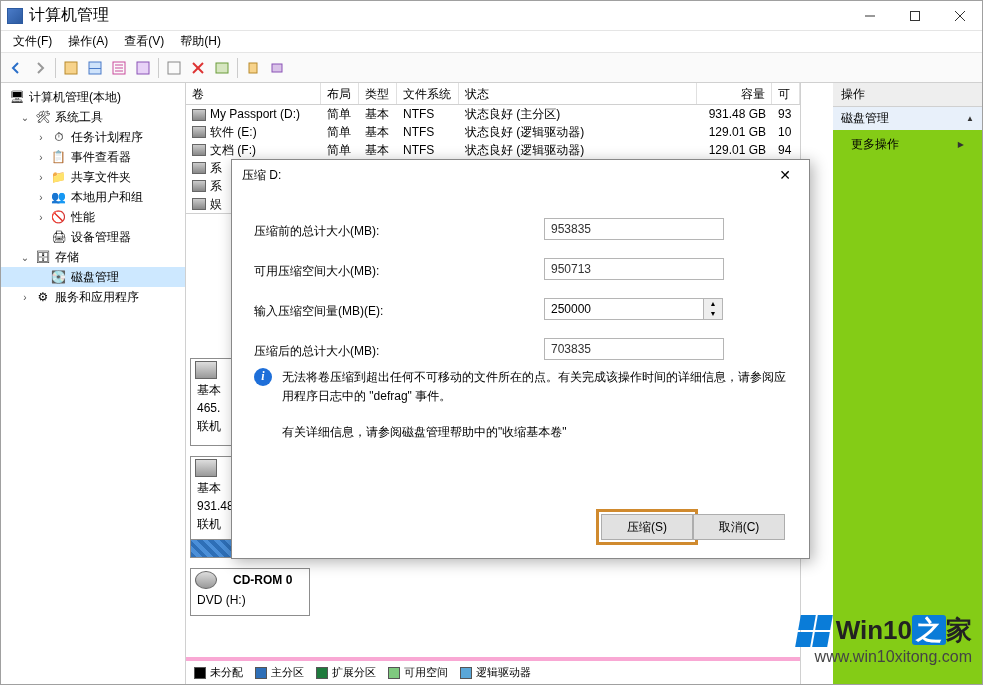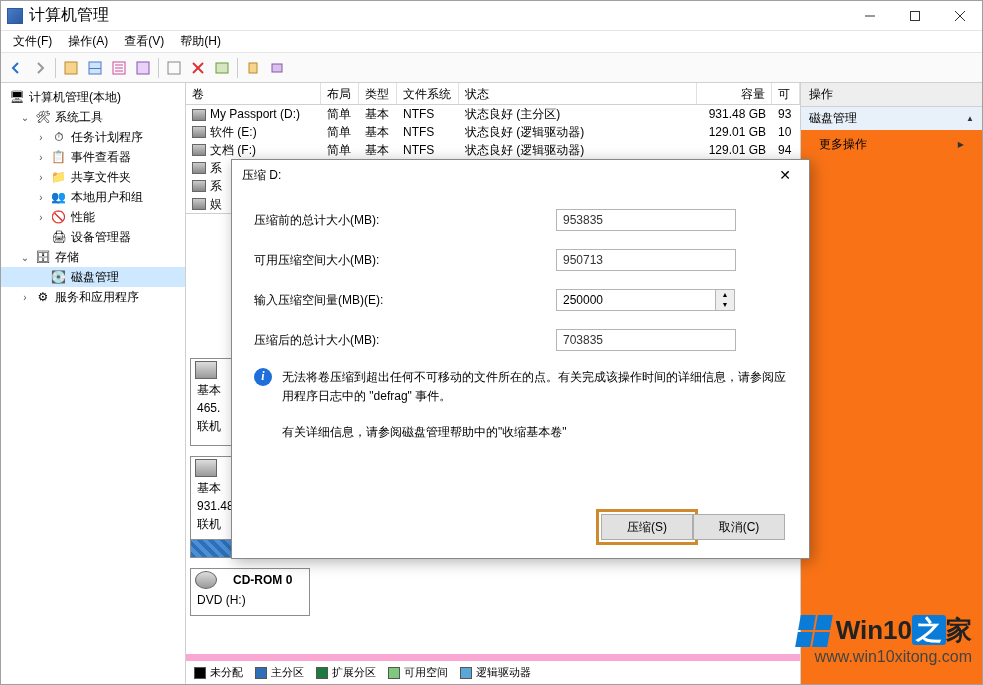--- a/index.html
+++ b/index.html
@@ -38,33 +38,33 @@
   .col-fs    { width: 62px; }
   .col-stat  { width: 238px; }
   .col-cap   { width: 75px; text-align: right; }
   .col-free  { width: 28px; }
   .diskpanes { flex: 1; border-top: 1px solid #d0d0d0; padding: 4px; overflow: hidden; position: relative; }
   .disk-row { border: 1px solid #8d8d8d; margin-bottom: 10px; background: #fff; }
   .disk-head { display: flex; align-items: center; gap: 16px; padding: 2px 4px; }
   .disk-head .dicon { width: 22px; height: 18px; background: linear-gradient(#ddd,#999); border: 1px solid #666; }
   .disk-body { padding: 0 6px 6px 6px; line-height: 1.5; }
   .partition-strip { height: 18px; border-top: 1px solid #8d8d8d; background: repeating-linear-gradient(45deg,#2e6fb7 0 4px,#4b8fd8 4px 8px); }
-  .legend { display: flex; align-items: center; gap: 12px; padding: 4px 8px; border-top: 7px solid #f9a8d4; font-size: 11px; }
+  .legend { display: flex; align-items: center; gap: 12px; padding: 4px 8px; border-top: 4px solid #f9a8d4; font-size: 11px; }
   .sw { width: 12px; height: 12px; display: inline-block; border: 1px solid #555; margin-right: 4px; vertical-align: middle; }
-  .actions { width: 186px; background: #f97316; }
+  .actions { width: 186px; background: #84cc16; margin-left: 32px; }
   .actions .ahdr { background: #eee; padding: 3px 8px; border-bottom: 1px solid #d0d0d0; }
   .actions .asec { background: #e8f0fa; padding: 3px 8px; display: flex; justify-content: space-between; align-items: center; cursor: default; }
   .actions .aitem { padding: 6px 18px; display: flex; justify-content: space-between; align-items: center; }
   
   .dialog { position: absolute; left: 230px; top: 158px; width: 579px; height: 400px; background: #fff; border: 1px solid #888; box-shadow: 3px 3px 14px rgba(0,0,0,0.3); z-index: 50; }
   .dlg-title { height: 30px; display: flex; align-items: center; padding: 0 10px; font-size: 12px; }
   .dlg-title .spacer { flex: 1; }
   .dlg-close { font-family: Arial; font-size: 14px; padding: 4px 8px; }
   .dlg-body { padding: 10px 22px; }
-  .dlg-row { display: flex; align-items: center; height: 40px; gap: 12px; }
+  .dlg-row { display: flex; align-items: flex-end; height: 40px; }
   .dlg-row .lbl { width: 290px; }
   .dlg-row .val { width: 190px; }
   .ro-field { border: 1px solid #b5b5b5; background: #fff; padding: 3px 6px; width: 180px; height: 22px; color: #333; }
   .spin-wrap { display: flex; }
   .spin-wrap input { border: 1px solid #b5b5b5; width: 160px; height: 22px; padding: 2px 6px; font-family: inherit; font-size: 12px; }
   .spin-btns { display: flex; flex-direction: column; border: 1px solid #b5b5b5; border-left: none; }
   .spin-btns div { height: 10px; width: 18px; font-size: 7px; line-height: 10px; text-align: center; background: #eee; }
   .info-row { display: flex; gap: 10px; margin-top: 8px; line-height: 1.6; }
   .info-row .iicon { width: 18px; height: 18px; border-radius: 50%; background: #1e6fd9; color: #fff; display: flex; align-items: center; justify-content: center; font-weight: bold; font-style: italic; font-family: Georgia,serif; flex: none; }
   .dlg-btns { position: absolute; bottom: 18px; right: 24px; display: flex; }

